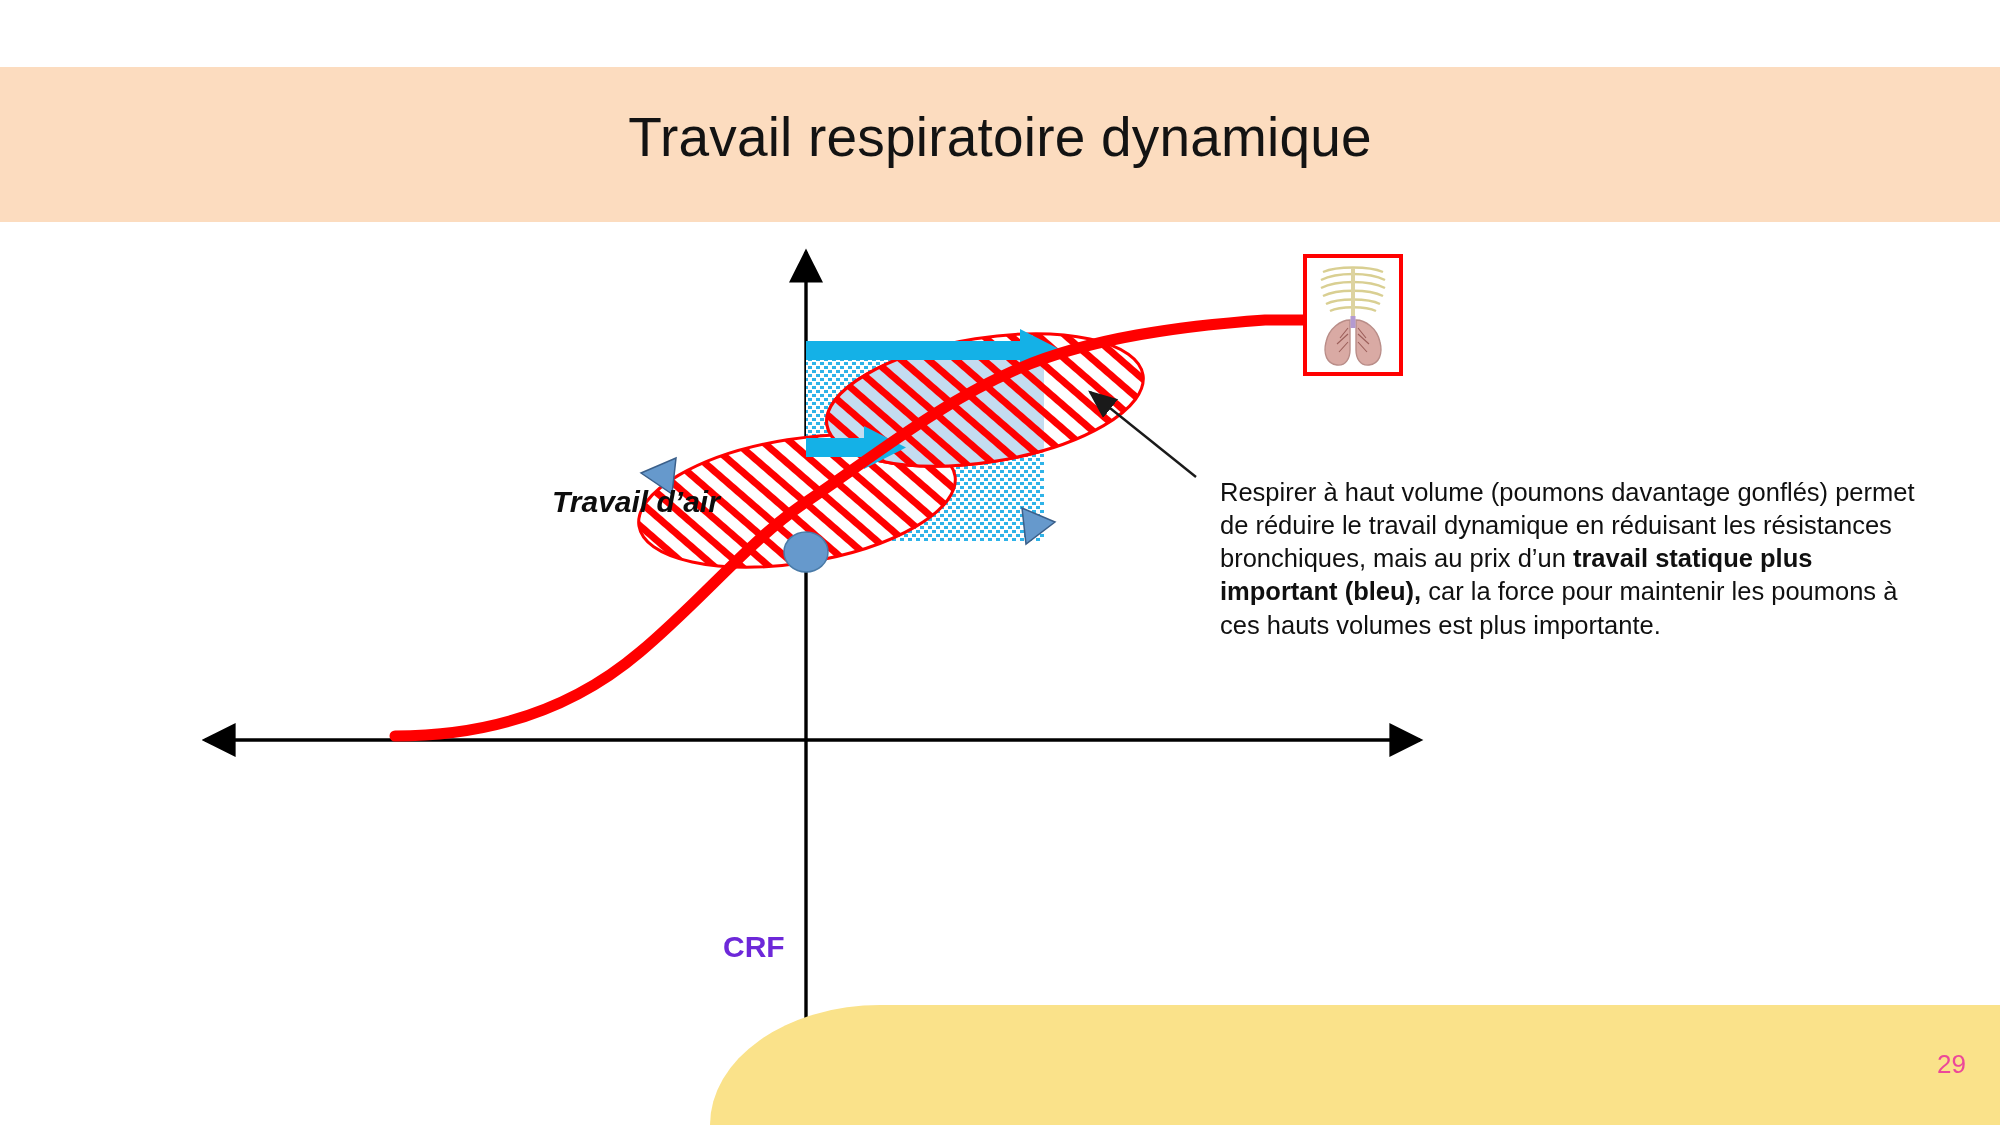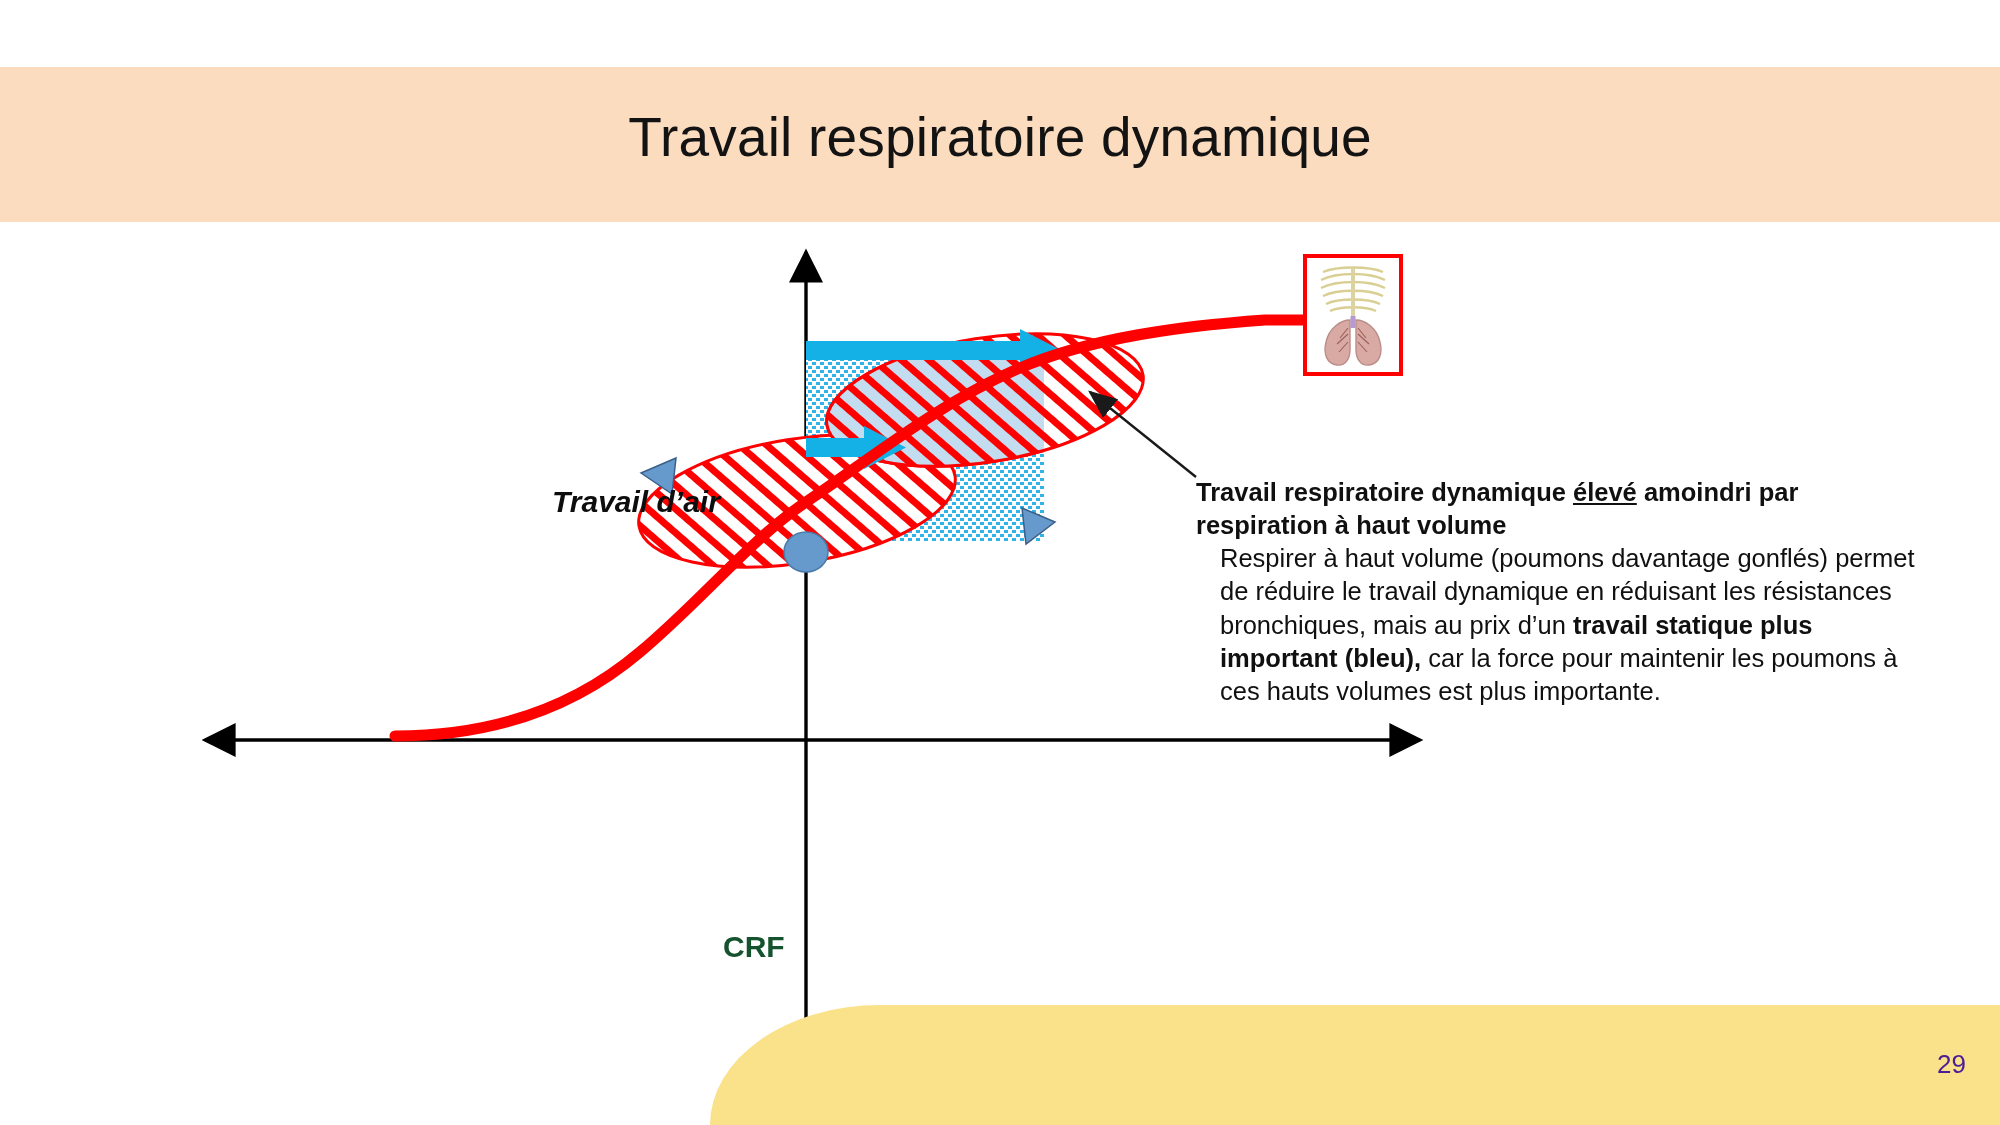--- a/index.html
+++ b/index.html
@@ -24,39 +24,39 @@
   }
 
   
   .yellow-blob{
     position:absolute;right:0;bottom:0;width:1290px;height:120px;
     background:#fae28a;
     border-top-left-radius:170px 120px;
   }
   .page-number{
     position:absolute;right:34px;bottom:45px;
-    font-size:26px;color:#4c1d95;
+    font-size:26px;color:#ec4899;
   }
 
   
   .figure{position:absolute;left:0;top:222px;width:2000px;height:903px;}
   .figure svg{position:absolute;left:0;top:0;}
 
   
   .axis-label{
     position:absolute;font-style:italic;font-weight:bold;color:#0d0d0d;
     font-size:30px;line-height:1.32;
     font-family:"Liberation Sans", sans-serif;
   }
   .y-axis-label{left:552px;top:260px;}
   .x-axis-label{left:1462px;top:895px;width:420px;}
 
   .crf-label{
     position:absolute;left:723px;top:708px;
-    color:#14532d;font-weight:bold;font-size:30px;
+    color:#6d28d9;font-weight:bold;font-size:30px;
     font-family:"Liberation Sans", sans-serif;
   }
 
   
   .annotation{
     position:absolute;left:1196px;top:476px;width:730px;
     font-size:25.5px;line-height:1.30;color:#101010;
     font-family:"Liberation Sans", sans-serif;
   }
   .annotation b{font-weight:bold;}
@@ -193,20 +193,19 @@
         <rect x="43.5" y="58" width="5" height="12" fill="#b49ad0"></rect>
         <g stroke="#9c5f5a" stroke-width="1.1" fill="none">
           <path d="M41,70 L33,80 M41,76 L30,86 M41,84 L32,94"></path>
           <path d="M51,70 L59,80 M51,76 L62,86 M51,84 L60,94"></path>
         </g>
       </g>
     </svg>
   </div>
 
   <div class="annotation">
-    <span class="ann-head"><span>Travail respiratoire dynamique </span><u>élevé</u><span> amoindri par respiration à haut volume</span></span>
     <span class="ann-body"><span>Respirer à haut volume (poumons davantage gonflés) permet de réduire le travail dynamique en réduisant les résistances bronchiques, mais au prix d’un </span><b>travail statique plus important (bleu),</b><span> car la force pour maintenir les poumons à ces hauts volumes est plus importante.</span></span>
   </div>
 
   <div class="yellow-blob"></div>
   <div class="page-number">29</div>
 
 </div>
 
 </body></html>

